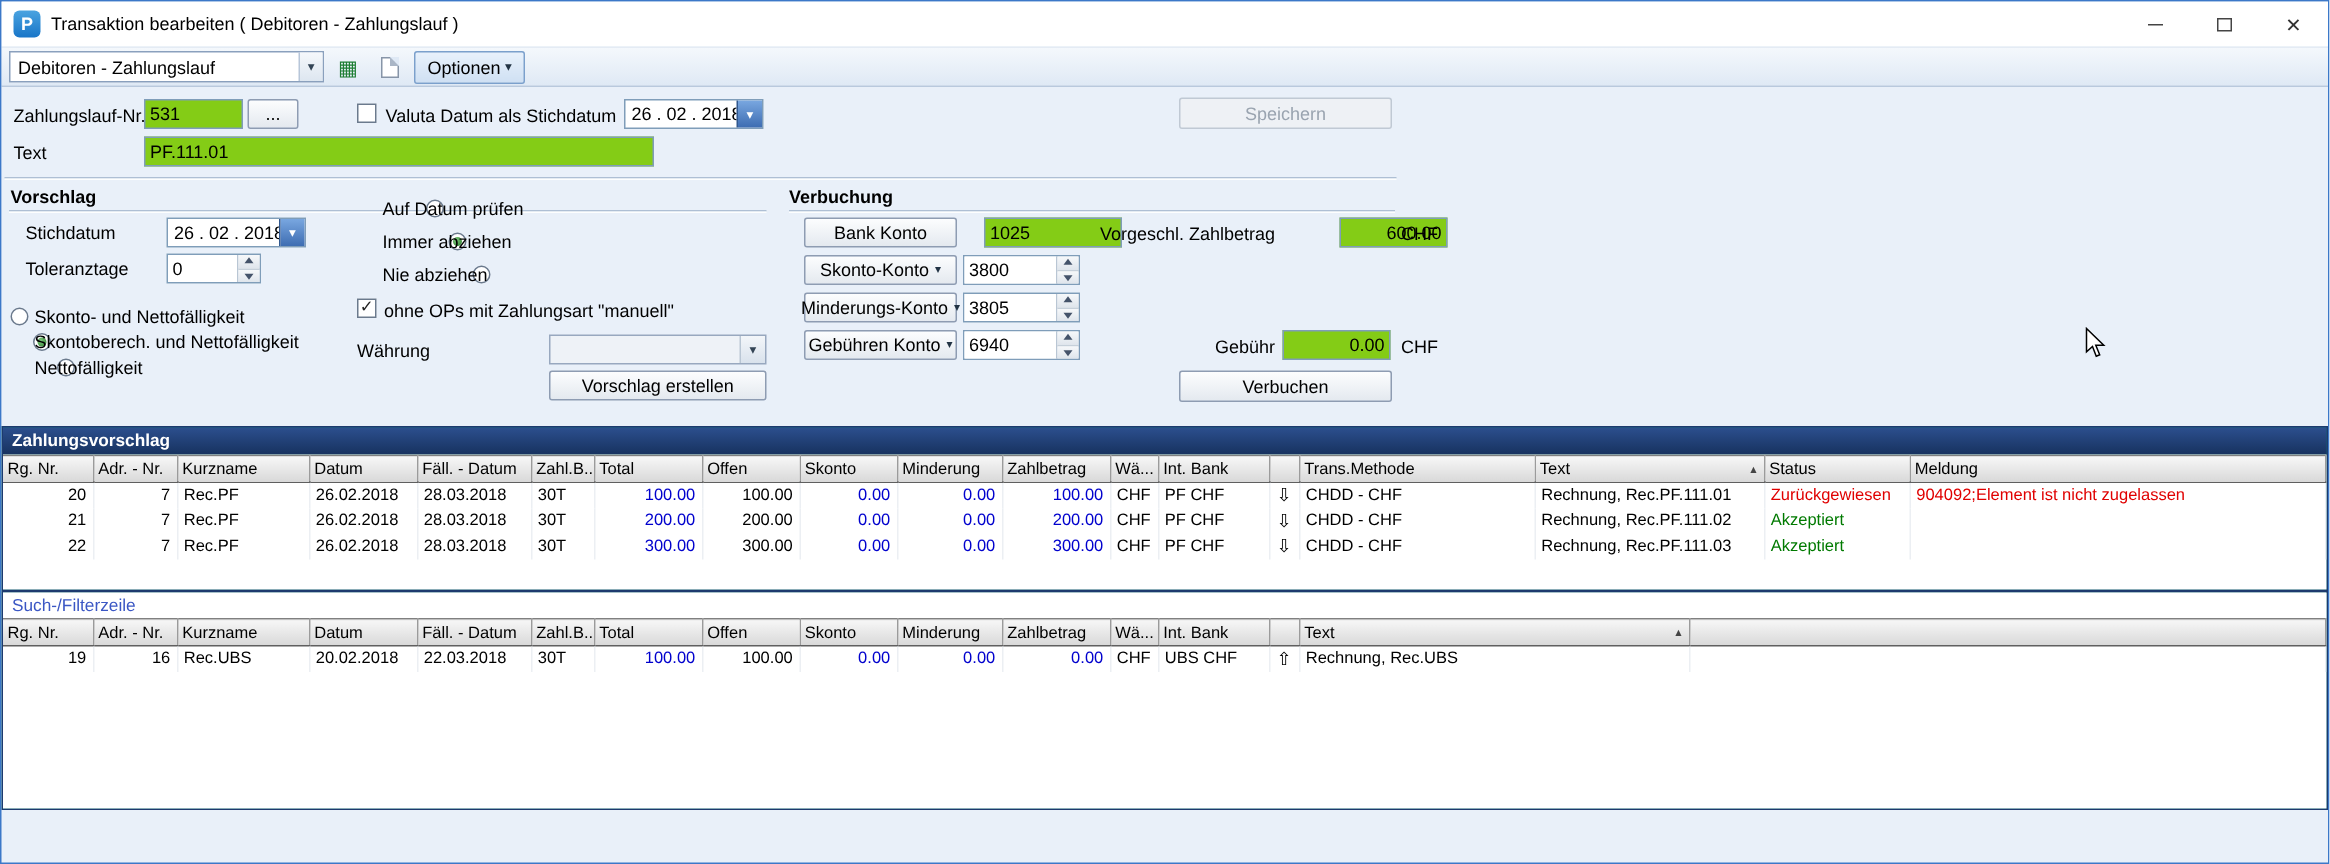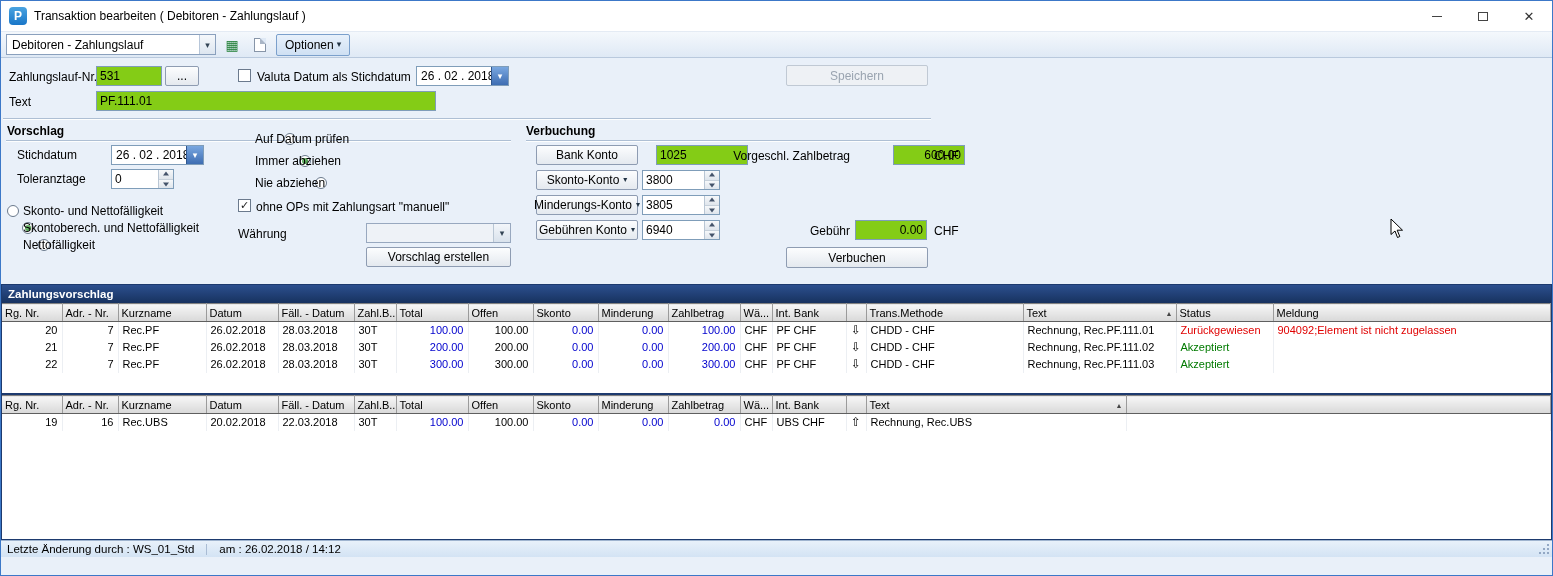--- a/index.html
+++ b/index.html
@@ -334,20 +334,21 @@
               <td class="al-left c-green">Akzeptiert</td>
               <td class="al-left"></td>
             </tr>
           </tbody>
       </table>
     </div>
   </div>
 
   <div class="panel">
     <div class="panel-body" style="height:144px">
+      <div class="filter-row">Such-/Filterzeile</div>
       <table class="grid">
         <colgroup>
           <col style="width:60px">
             <col style="width:56px">
             <col style="width:88px">
             <col style="width:72px">
           <col style="width:76px">
             <col style="width:42px">
             <col style="width:72px">
             <col style="width:65px">
@@ -397,24 +398,18 @@
               <td class="al-left">UBS CHF</td>
               <td class="al-center c-arrow">⇧</td>
               <td class="al-left">Rechnung, Rec.UBS</td>
               <td class="al-left"></td>
             </tr>
           </tbody>
       </table>
     </div>
   </div>
 
-  <div class="statusbar">
-    <span>Letzte Änderung durch : WS_01_Std</span>
-    <span class="status-divider"></span>
-    <span>am : 26.02.2018 / 14:12</span>
-    <span class="grip"></span>
-  </div>
 
   <svg class="cursor" width="14" height="21" viewBox="0 0 14 21">
     <polygon points="1,1 1,16.5 5,13 7.5,19.5 9.8,18.5 7.2,12.2 12.5,12.2" fill="#ffffff" stroke="#000000" stroke-width="1"></polygon>
   </svg>
 
 </div>
 
 </body></html>

